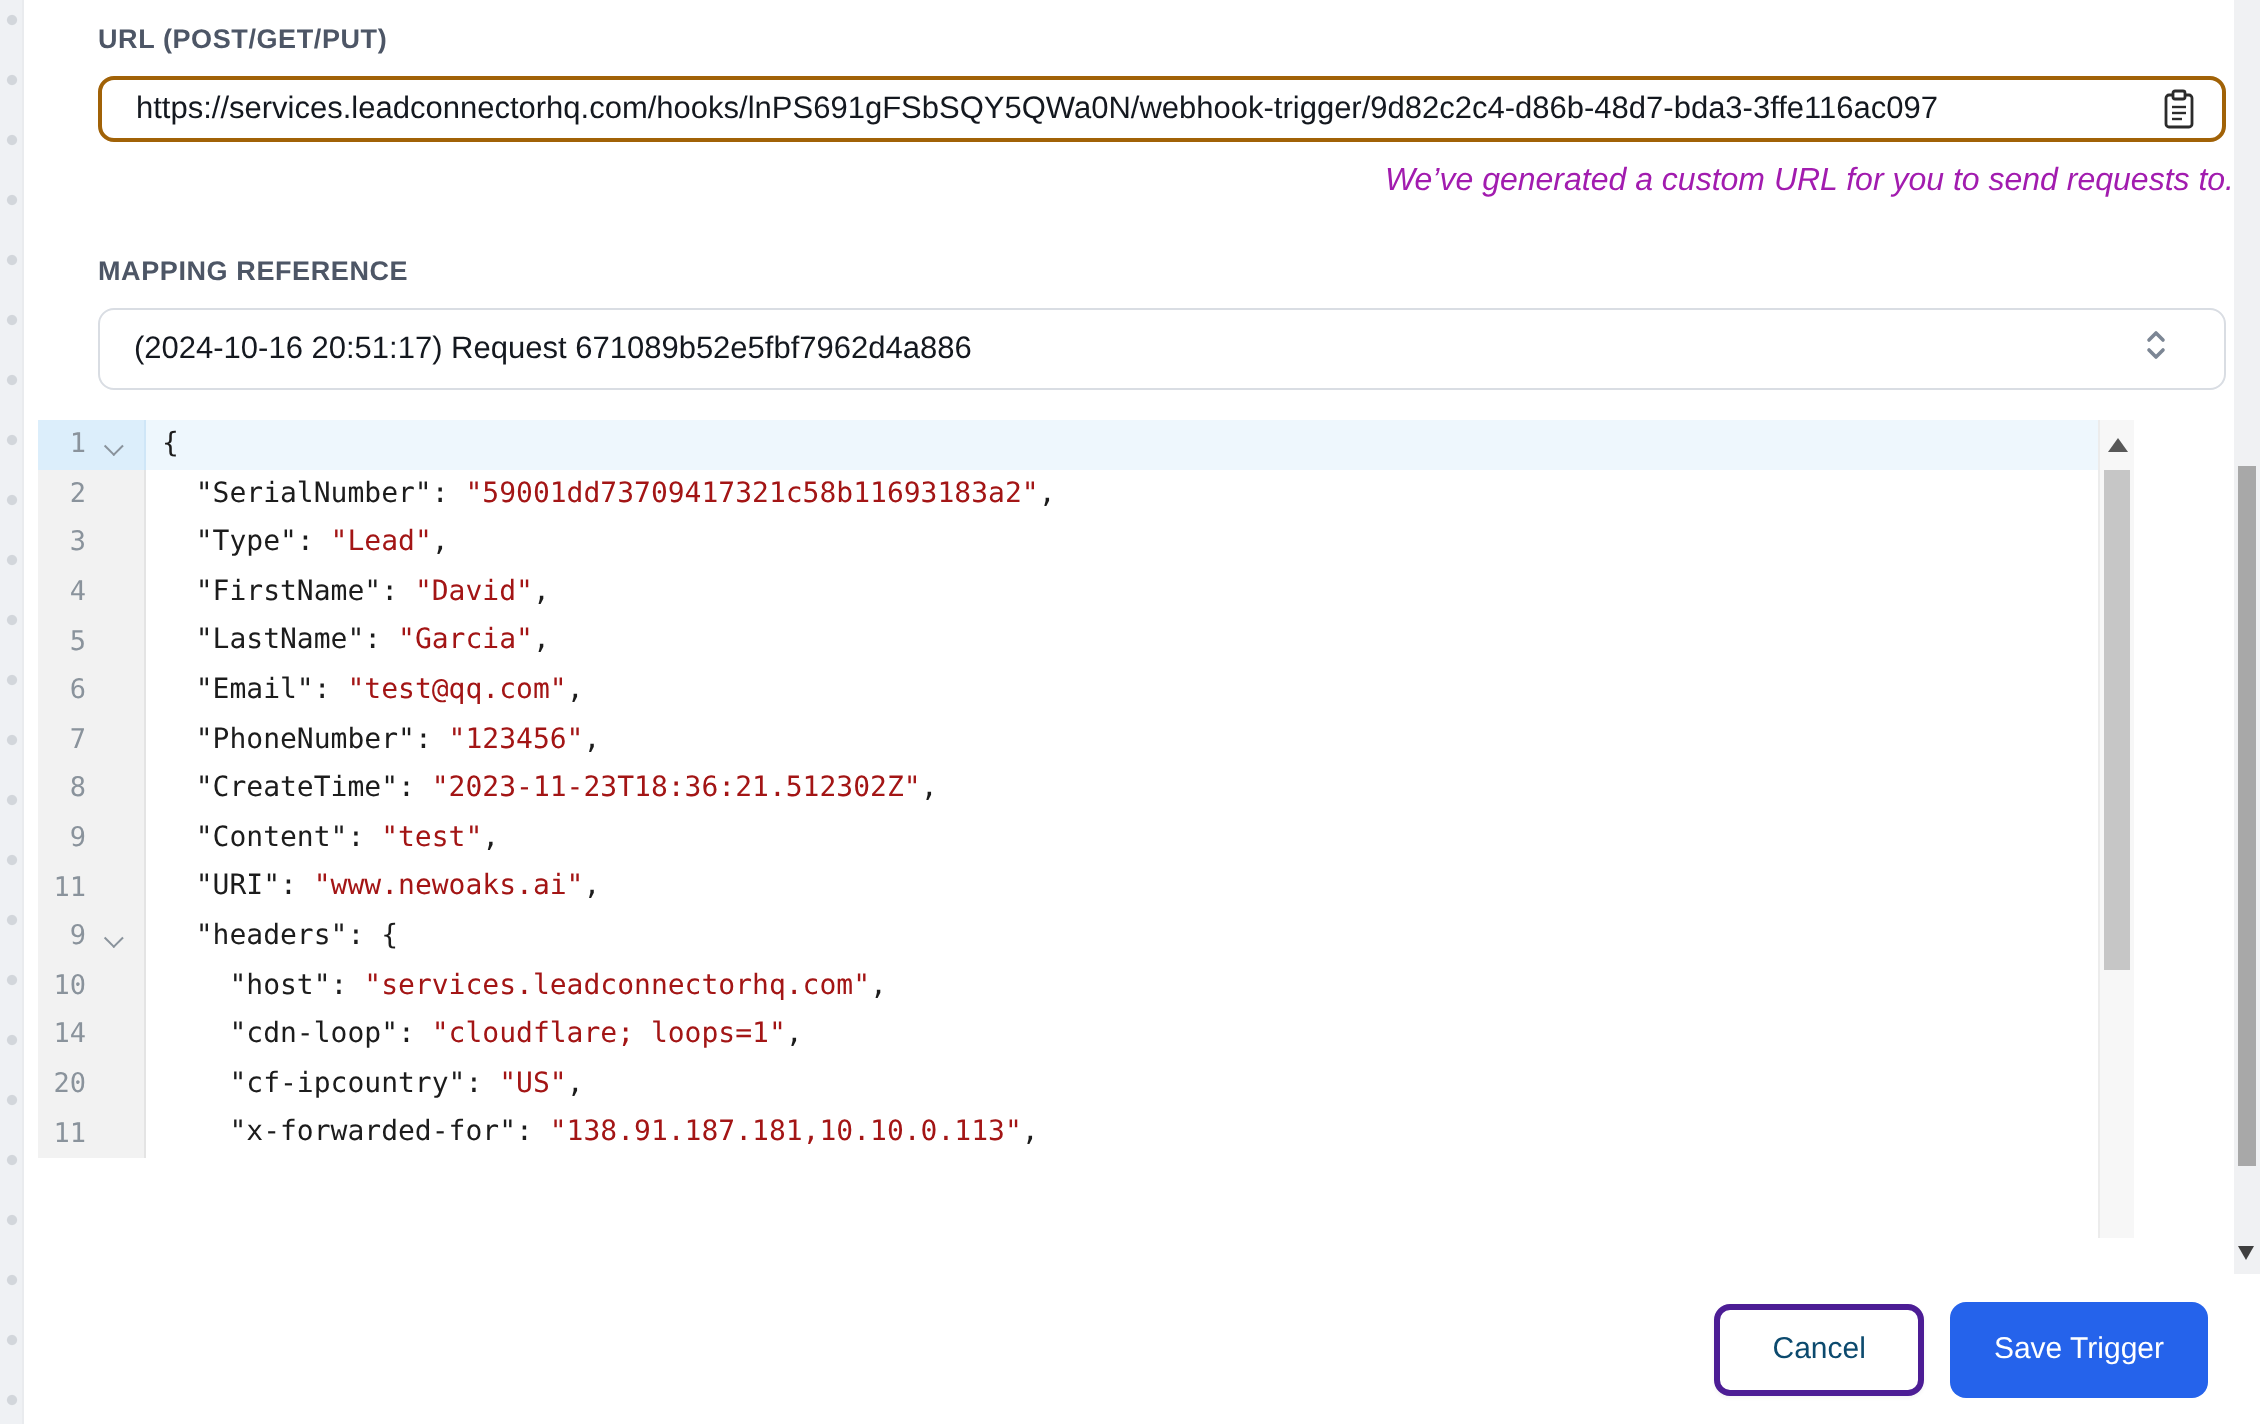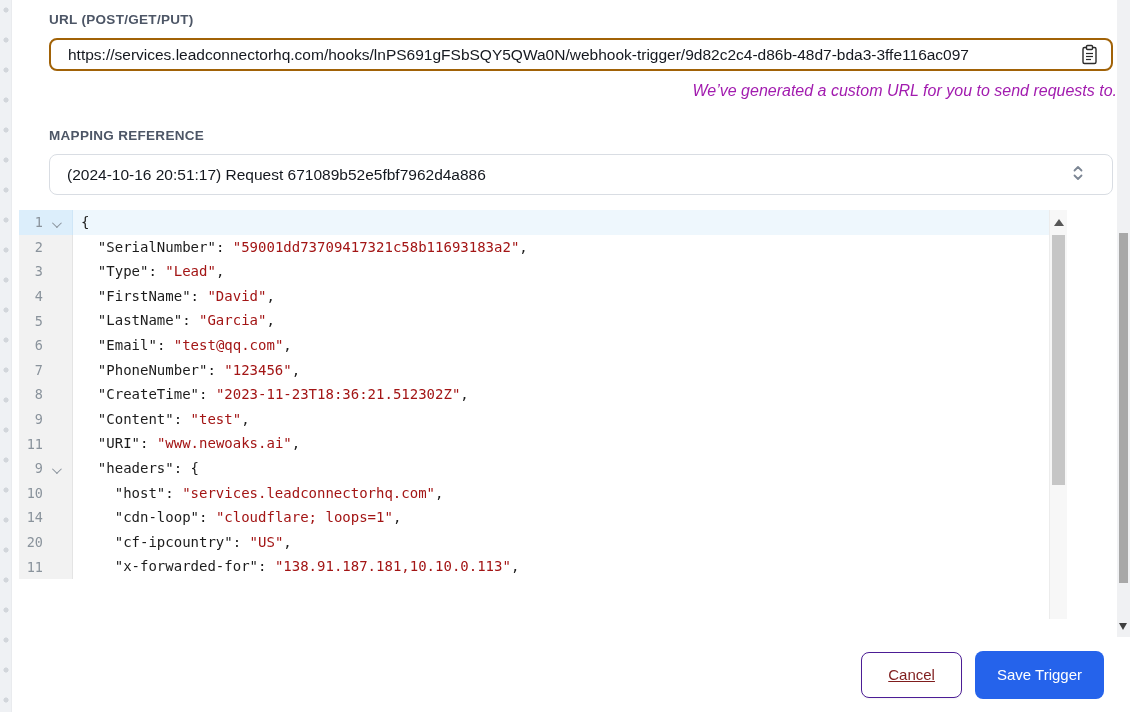--- a/index.html
+++ b/index.html
@@ -74,22 +74,22 @@
   .outer-down-arrow { position:absolute; top:623px; left:2px; width:0; height:0;
     border-left:4.5px solid transparent; border-right:4.5px solid transparent;
     border-top:7px solid #3f3f3f; cursor:pointer; }
 
   
   .footer { position:absolute; left:12px; bottom:0; width:1105px; height:75px;
     background:#fff; display:flex; justify-content:flex-end; align-items:center;
     gap:13px; padding-right:13px; }
   .btn { height:46px; border-radius:8px; font-size:15px; cursor:pointer;
     font-family:"Liberation Sans", sans-serif; }
-  .btn-cancel { background:#fff; border:1px solid #4c1d95; color:#7f1d1d;
-    padding:0 26px; box-shadow:0 1px 2px rgba(16,24,40,.05);text-decoration:underline; }
+  .btn-cancel { background:#fff; border:3px solid #4c1d95; color:#0c4a6e;
+    padding:0 26px; box-shadow:0 1px 2px rgba(16,24,40,.05); }
   .btn-save { background:#2563eb; border:none; color:#fff; font-weight:400;
     padding:0 22px; height:48px; }
 </style>
 </head>
 <body>
 
 <div class="stage">
 
   <div class="dot-strip"></div>
 

